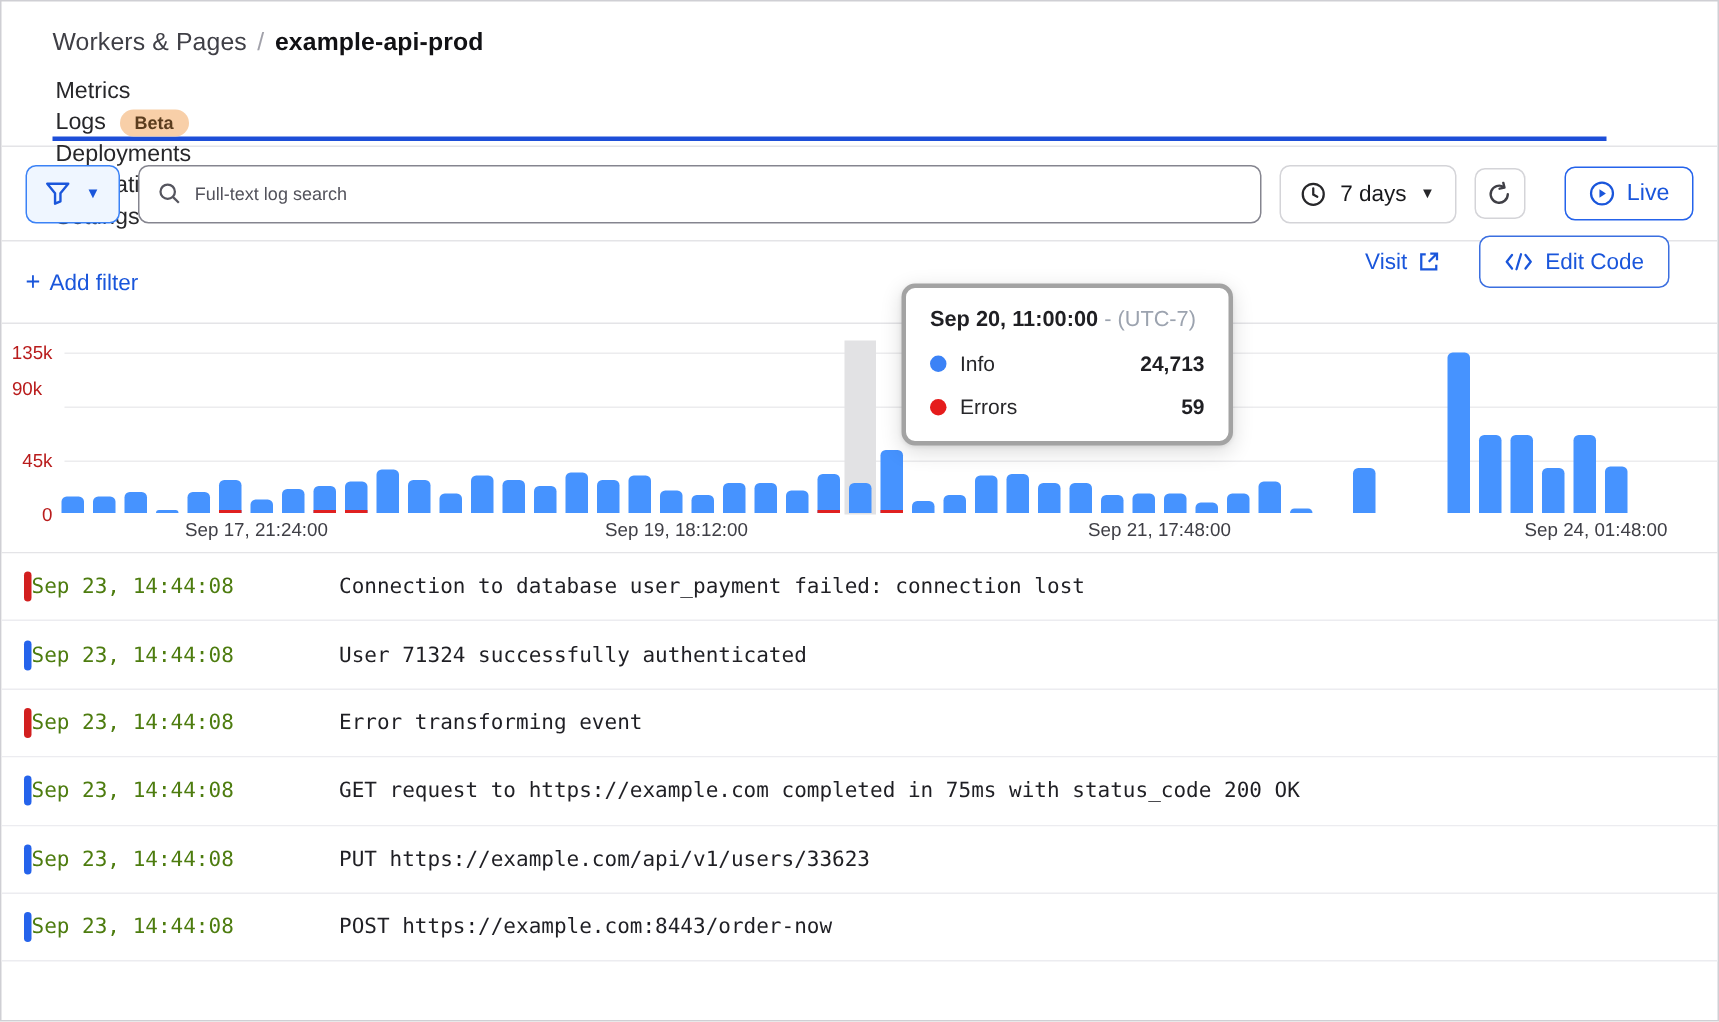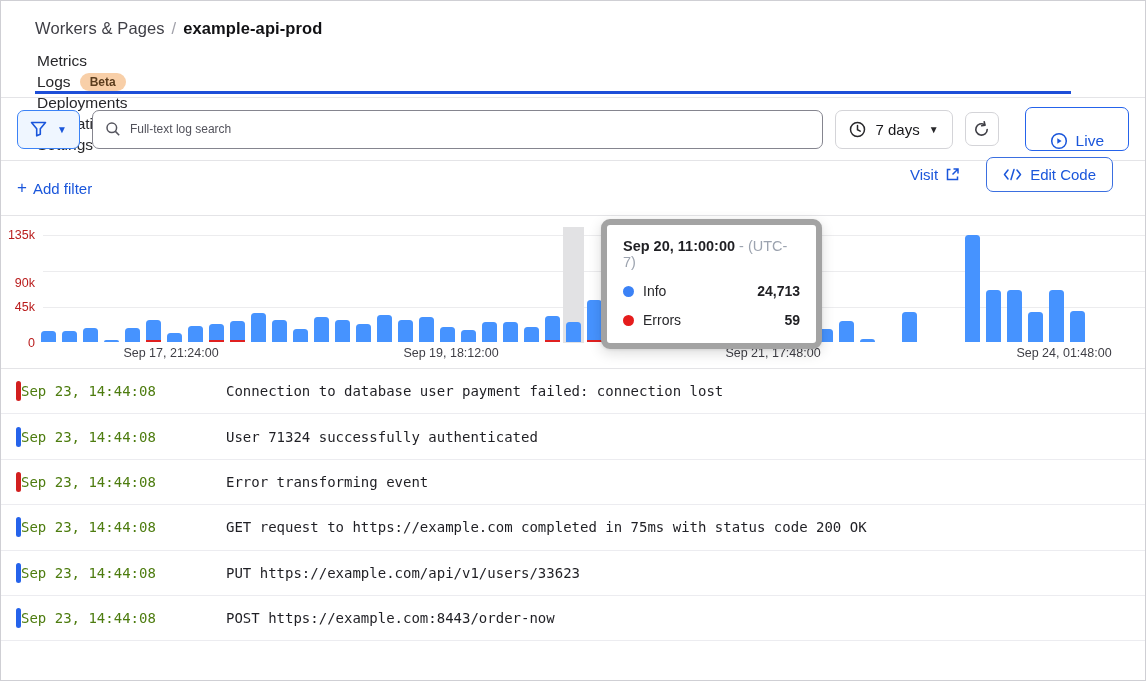--- a/index.html
+++ b/index.html
@@ -61,42 +61,42 @@
     display: flex; align-items: center; gap: 9px; height: 39px; padding: 0 13px;
     border: 1px solid #d4d4d8; border-radius: 7px; background: #fff;
     font-size: 15px; color: #18181b; cursor: pointer;
   }
   .icon-btn {
     width: 34px; height: 34px; display: flex; align-items: center; justify-content: center;
     border: 1px solid #d4d4d8; border-radius: 7px; background: #fff; cursor: pointer;
     font-size: 18px; color: #3f3f46;
   }
   .live-btn {
-    display: flex; align-items: flex-end; gap: 8px; height: 44px; padding: 0 24px;
+    display: flex; align-items: center; gap: 8px; height: 36px; padding: 0 15px;
     border: 1px solid #2563eb; border-radius: 7px; background: #fff;
     font-size: 15.5px; color: #1a56db; cursor: pointer; margin-left: 14px;
   }
   .caret { font-size: 10px; color: inherit; }
 
   .add-filter-row { height: 55px; display: flex; align-items: center; padding: 0 16px; border-bottom: 1px solid #e4e4e7; }
   .add-filter { color: #1a56db; font-size: 15px; cursor: pointer; display:flex; align-items:center; gap:6px; }
   .add-filter .plus { font-size: 17px; }
 
   
   .chart-block { position: relative; height: 153px; border-bottom: 1px solid #e4e4e7; }
   .gridline { position: absolute; left: 42px; right: 0; height: 1px; background: #ececee; }
   .ytick { position: absolute; width: 34px; text-align: right; font-size: 12.5px; color: #b91c1c; }
   .xtick { position: absolute; top: 130px; transform: translateX(-50%); font-size: 12.5px; color: #3f3f46; white-space: nowrap; }
   .bar { position: absolute; bottom: 26px; border-radius: 3.5px 3.5px 0 0; }
   .bar .err { position: absolute; bottom: 0; left: 0; width: 100%; }
 
   
   .tooltip {
-    position: absolute; left: 600px; top: 218px; width: 221px; z-index: 20;
-    background: #fff; border: 6px solid #a3a3a3; border-radius: 9px;
+    position: absolute; left: 600px; top: 188px; width: 221px; z-index: 20;
+    background: #fff; border: 3px solid #a3a3a3; border-radius: 9px;
     box-shadow: 0 4px 14px rgba(0,0,0,.14), 0 1px 3px rgba(0,0,0,.08);
     padding: 13px 16px 15px;
   }
   .tooltip-title { font-size: 14.5px; }
   .tooltip-title b { color: #1f1f23; }
   .tooltip-title .tz { color: #9ca3af; }
   .tooltip-row { display: flex; align-items: center; gap: 9px; margin-top: 13px; font-size: 14px; color: #27272a; }
   .tooltip-row .dot { width: 11px; height: 11px; border-radius: 50%; flex: none; }
   .tooltip-row .val { margin-left: auto; font-weight: bold; color: #1f1f23; }
 
@@ -223,21 +223,21 @@
     <div class="add-filter">
       <span class="plus">+</span>
       <span>Add filter</span>
     </div>
   </div>
 
   <div class="chart-block">
       <div class="gridline" style="top: 19px;"></div>
       <div class="ytick" style="top: 12px;">135k</div>
       <div class="gridline" style="top: 55px;"></div>
-      <div class="ytick" style="top: 60px;">90k</div>
+      <div class="ytick" style="top: 36px; text-align: center;">90k</div>
       <div class="gridline" style="top: 91px;"></div>
       <div class="ytick" style="top: 84px;">45k</div>
       <div class="ytick" style="top: 120px;">0</div>
       <div style="position: absolute; top: 11px; height: 116px; width: 21px; left: 562px; background: rgb(226, 226, 228);"></div>
       <div class="bar" style="left: 40px; width: 15px; height: 11px; background: rgb(70, 147, 255);"></div>
       <div class="bar" style="left: 61px; width: 15px; height: 11px; background: rgb(70, 147, 255);"></div>
       <div class="bar" style="left: 82px; width: 15px; height: 14px; background: rgb(70, 147, 255);"></div>
       <div class="bar" style="left: 103px; width: 15px; height: 2px; background: rgb(70, 147, 255);"></div>
       <div class="bar" style="left: 124px; width: 15px; height: 14px; background: rgb(70, 147, 255);"></div>
       <div class="bar" style="left: 145px; width: 15px; height: 22px; background: rgb(70, 147, 255);">

